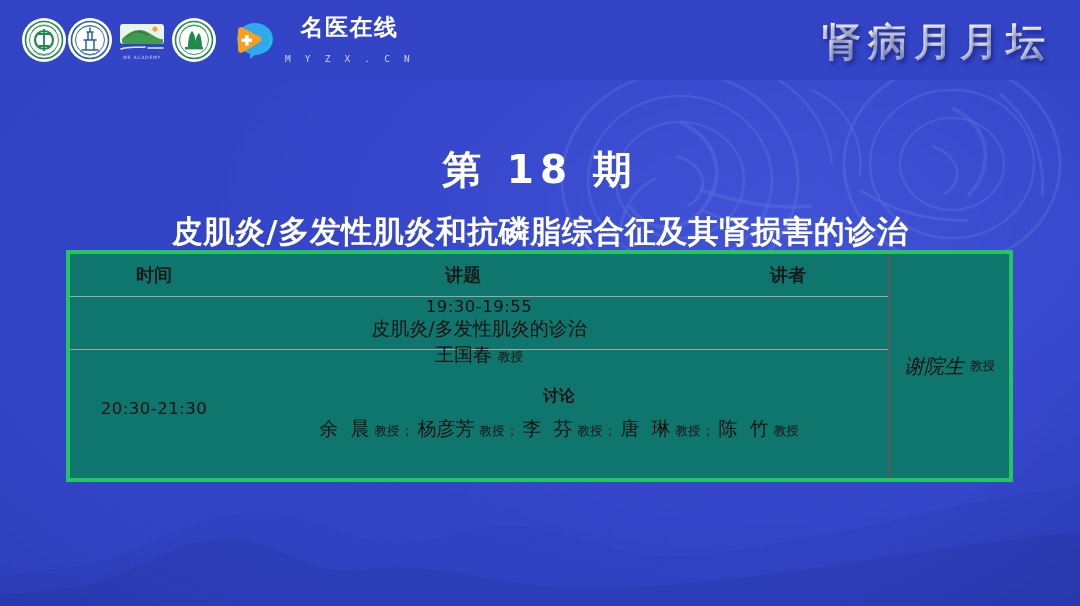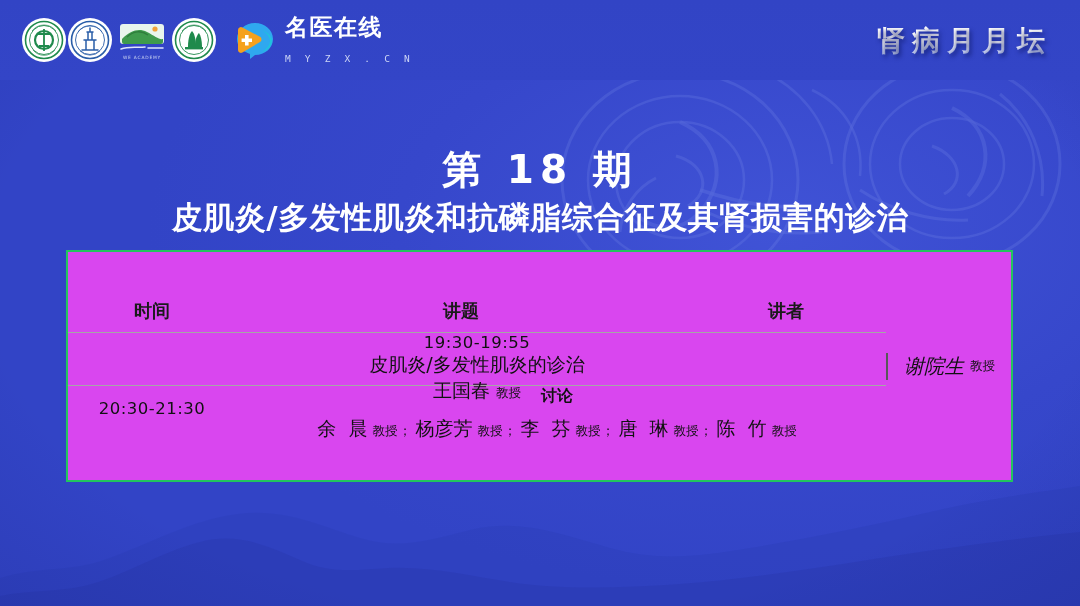--- a/index.html
+++ b/index.html
@@ -60,20 +60,21 @@
     background: linear-gradient(180deg, #3244c5 0%, #3345c7 100%);
     display: flex;
     align-items: center;
   }
   .logos {
     display: flex;
     align-items: center;
     gap: 2px;
     margin-left: 22px;
     height: 56px;
+    text-align: center;
   }
   .logo-seal {
     width: 44px; height: 44px;
     border-radius: 50%;
     background: #ffffff;
     display: flex; align-items: center; justify-content: center;
     flex: none;
   }
   .logo-seal svg { display: block; }
   .logo-flat {
@@ -100,22 +101,22 @@
     font-size: 9.5px;
     color: #cdd6f6;
     letter-spacing: 4.2px;
     margin-top: 15px;
     font-family: "DejaVu Sans Mono", "Liberation Mono", monospace;
   }
 
   .brand-title {
     position: absolute;
     right: 28px;
-    top: 22px;
-    font-size: 28px;
+    top: 15px;
+    font-size: 39px;
     font-weight: 700;
     letter-spacing: 7px;
     color: #ffffff;
     background: linear-gradient(180deg, #ffffff 0%, #ffffff 52%, #c9d2f2 78%, #aab7e8 100%);
     -webkit-background-clip: text;
     background-clip: text;
     -webkit-text-fill-color: transparent;
     text-shadow: 2px 3px 4px rgba(10,18,90,.55);
     font-family: "DejaVu Sans", sans-serif;
   }
@@ -135,37 +136,36 @@
     font-weight: 700;
     letter-spacing: 6px;
     line-height: 1.25;
     font-family: "DejaVu Sans", sans-serif;
   }
   .subject {
     font-size: 31px;
     font-weight: 700;
     letter-spacing: 0.5px;
     line-height: 1.3;
-    margin-top: 2px;
+    margin-top: 16px;
     font-family: "DejaVu Sans", sans-serif;
   }
 
   
   .table-wrap {
     position: absolute;
     left: 66px;
     top: 250px;
     width: 947px;
     height: 232px;
-    background: #d946ef;
-    border: 2px solid #22c55e;
+    background: #0f766e;
+    border: 4px solid #22c55e;
     box-sizing: border-box;
     display: flex;
     z-index: 3;
-    align-items: center;
   }
   .col-main {
     width: 818px;
     display: flex;
     flex-direction: column;
     box-sizing: border-box;
   }
   .col-host {
     flex: 1;
     border-left: 2px solid #585858;

